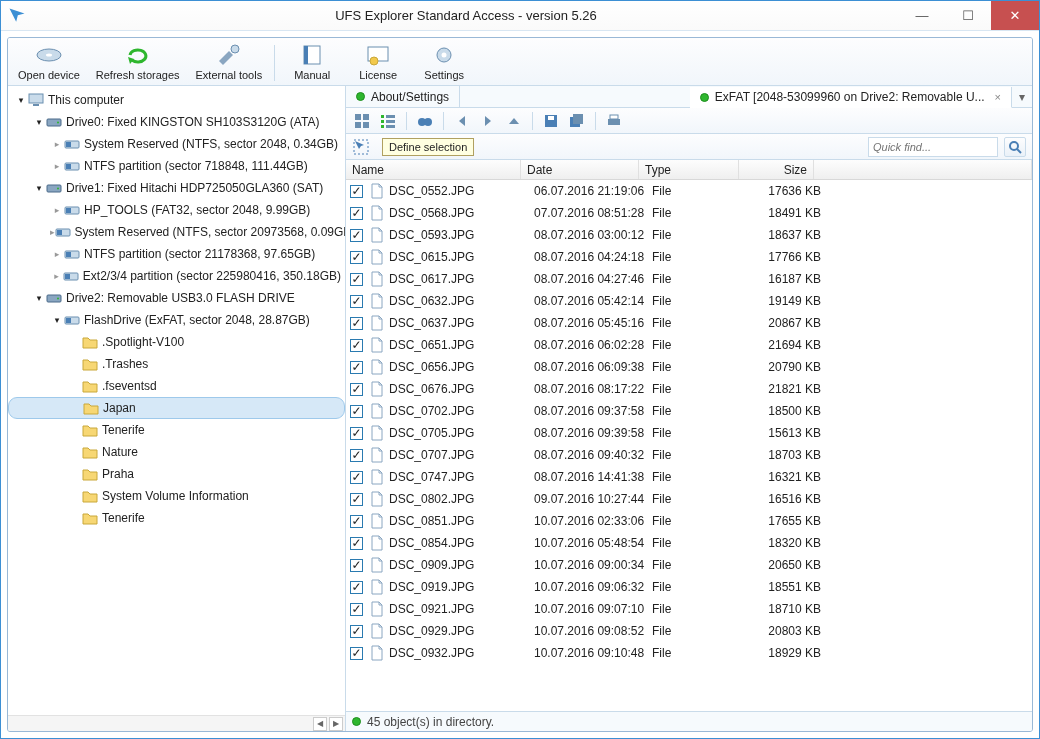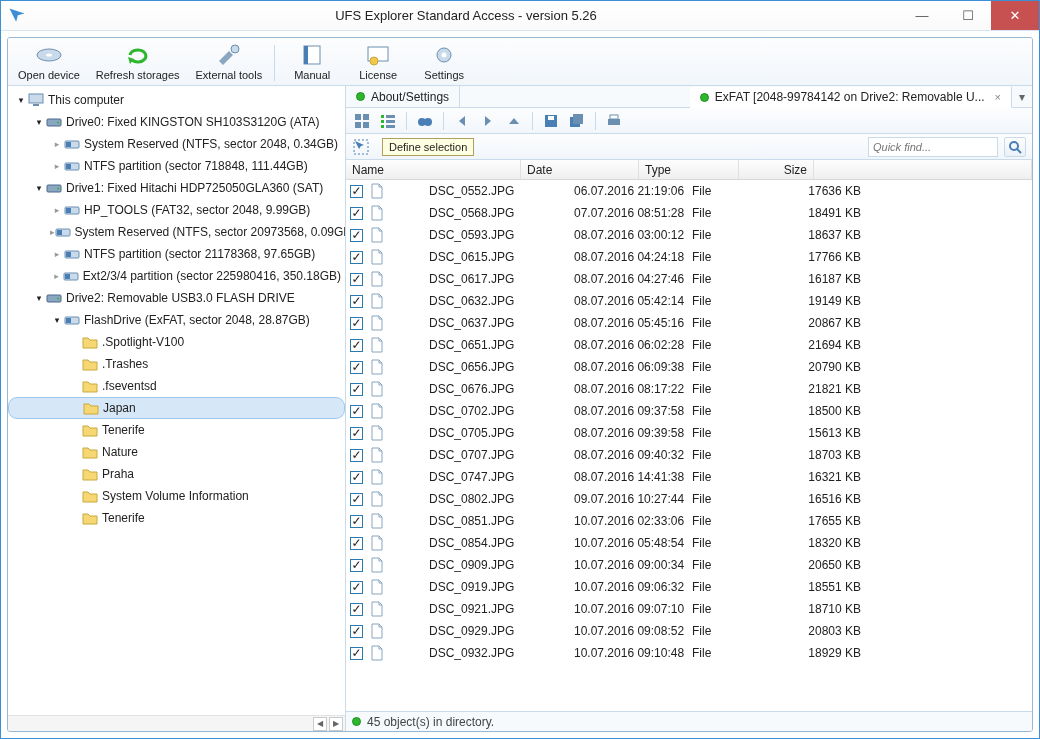--- a/index.html
+++ b/index.html
@@ -47,21 +47,21 @@
 .grid-head .col { border-right: 1px solid #e0e0e0; padding: 2px 6px; font-size: 12px; color: #222; display: flex; align-items: center; }
 .col-name { width: 175px; }
 .col-date { width: 118px; }
 .col-type { width: 100px; }
 .col-size { width: 75px; justify-content: flex-end; text-align: right; }
 .col-rest { flex: 1; }
 .grid-body { flex: 1; overflow-y: scroll; }
 .row { height: 22px; display: flex; align-items: center; padding-left: 4px; }
 .chk { width: 13px; height: 13px; border: 1px solid #2a7ab0; margin-right: 6px; display: flex; align-items: center; justify-content: center; color: #2a7ab0; font-size: 10px; background: #fff; }
 .file-ic { width: 16px; height: 16px; margin-right: 4px; }
-.row .cname { width: 145px; padding-left: 0; margin-left: 40px; }
+.row .cname { width: 145px; padding-left: 0; }
 .row .cdate { width: 118px; }
 .row .ctype { width: 100px; }
 .row .csize { width: 75px; text-align: right; padding-right: 6px; }
 .row span { font-size: 12px; color: #222; white-space: nowrap; overflow: hidden; }
 .statusbar { height: 20px; border-top: 1px solid #c9dbea; display: flex; align-items: center; padding: 0 6px; gap: 6px; background: #f6fafd; font-size: 12px; color: #444; }
 
 svg { display: block; }
 </style>
 </head>
 <body>
@@ -332,21 +332,21 @@
       <div class="rightpane">
 
         <div class="tabstrip">
           <div class="tab">
             <span class="dot"></span>
             <span>About/Settings</span>
           </div>
           <div class="spacer"></div>
           <div class="tab active">
             <span class="dot"></span>
-            <span>ExFAT [2048-99784142 on Drive2: Removable U...</span>
+            <span>ExFAT [2048-53099960 on Drive2: Removable U...</span>
             <span class="xclose">×</span>
           </div>
           <div class="tabmenu">▾</div>
         </div>
 
         <div class="filetoolbar">
           <div class="tbtn">
               <svg width="16" height="16">
                 <rect x="1" y="1" width="6" height="6" fill="#6b8fb0"></rect>
                 <rect x="9" y="1" width="6" height="6" fill="#6b8fb0"></rect>

